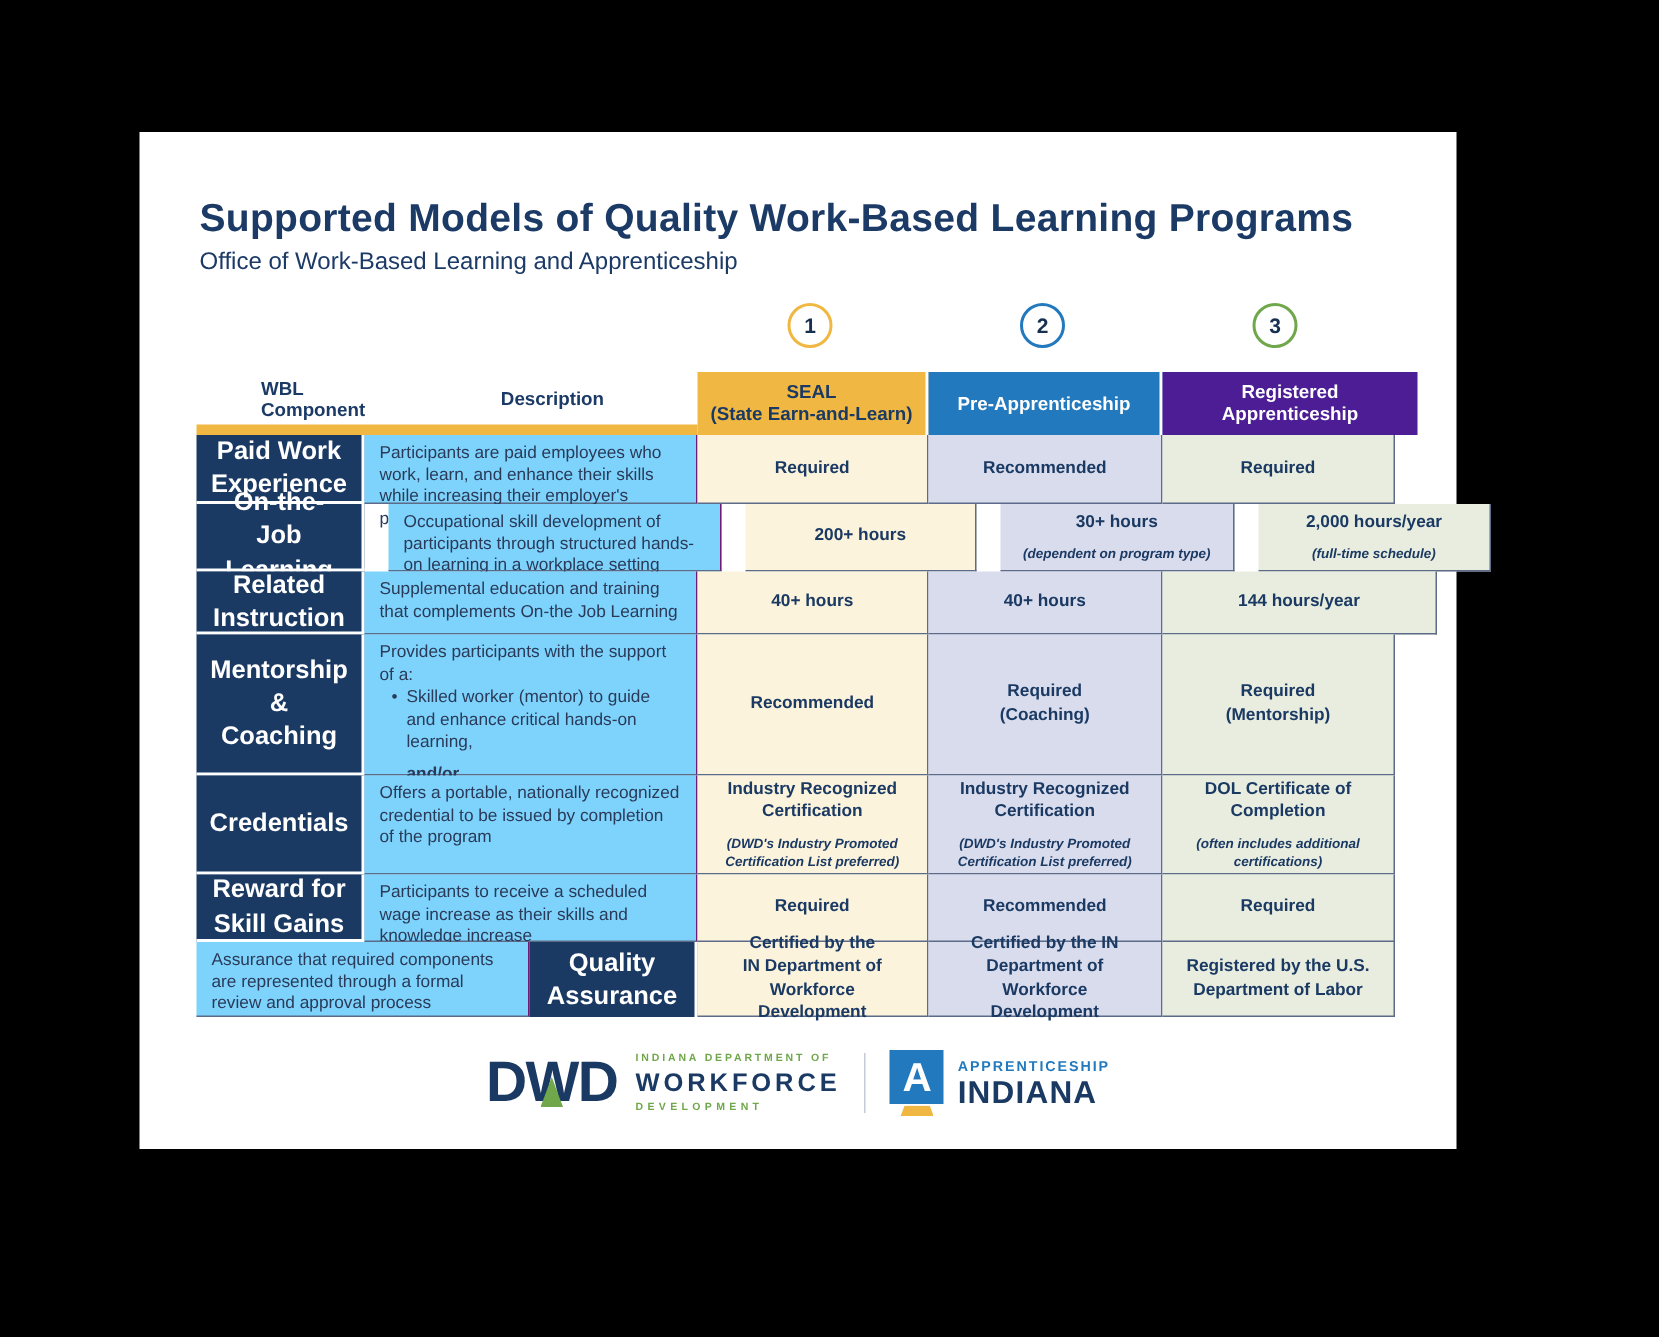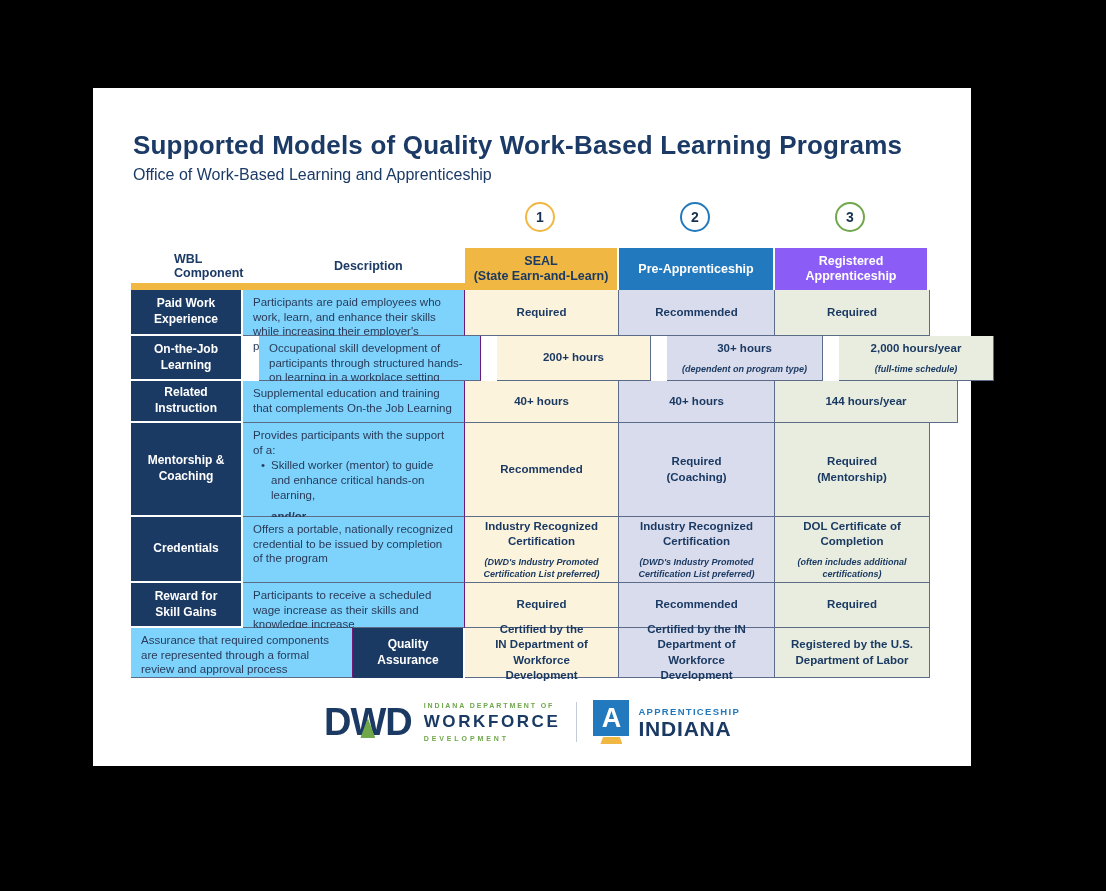--- a/index.html
+++ b/index.html
@@ -45,21 +45,21 @@
   .gold-bar { position: absolute; left: 0; bottom: 0; width: 334px; height: 7px; background: #F0B843; }
   .th-col {
     display: flex; flex-direction: column; align-items: center; justify-content: center;
     font-weight: bold; font-size: 12.5px; line-height: 1.2; text-align: center;
   }
   .trow { display: flex; align-items: stretch; }
   .cell { flex-shrink: 0; }
   .c-comp {
     width: 112px; background: #1B3A63; color: #fff;
     display: flex; align-items: center; justify-content: center; text-align: center;
-    font-weight: bold; font-size: 12px; line-height: 1.3;
+    font-weight: bold; font-size: 17px; line-height: 1.3;
     padding: 2px 10px;
     border-bottom: 2px solid #fff; border-right: 2px solid #fff;
   }
   .trow:last-child .c-comp { border-bottom: none; }
   .c-desc {
     width: 222px; background: #7dd3fc; color: #2A3A58;
     font-size: 11.5px; line-height: 1.28;
     display: flex; flex-direction: column; justify-content: flex-start;
     padding: 5px 10px;
     border-bottom: 1px solid #5B6B88; border-right: 1px solid #701a75;
@@ -130,21 +130,21 @@
         <div class="gold-bar"></div>
       </div>
       <div id="head-cols" style="display:flex;">
           <div class="th-col" style="width: 154px; background: rgb(240, 184, 67); color: rgb(27, 58, 99); border-right: 2px solid rgb(255, 255, 255);">
             <div>SEAL</div>
             <div>(State Earn-and-Learn)</div>
           </div>
           <div class="th-col" style="width: 156px; background: rgb(34, 121, 189); color: rgb(255, 255, 255); border-right: 2px solid rgb(255, 255, 255);">
             <div>Pre-Apprenticeship</div>
           </div>
-          <div class="th-col" style="width: 152px; background: #8b5cf6; color: rgb(255, 255, 255);">
+          <div class="th-col" style="width: 170px; background: #4c1d95; color: rgb(255, 255, 255);">
             <div>Registered</div>
             <div>Apprenticeship</div>
           </div>
         </div>
     </div>
     <div id="tbody">
         <div class="trow" style="height: 46px;">
           <div class="cell c-comp">
             <span>Paid Work Experience</span>
           </div>

